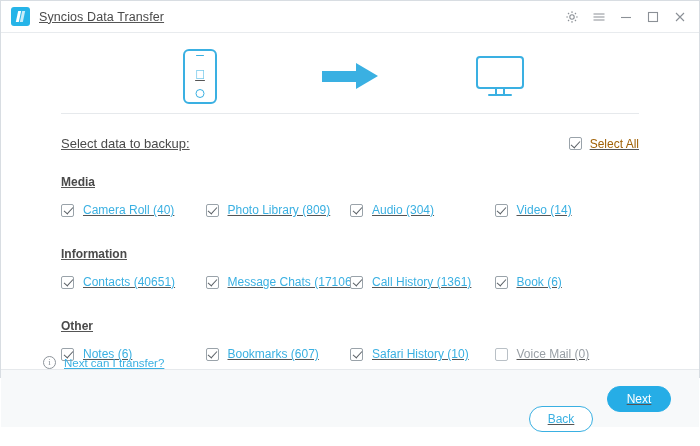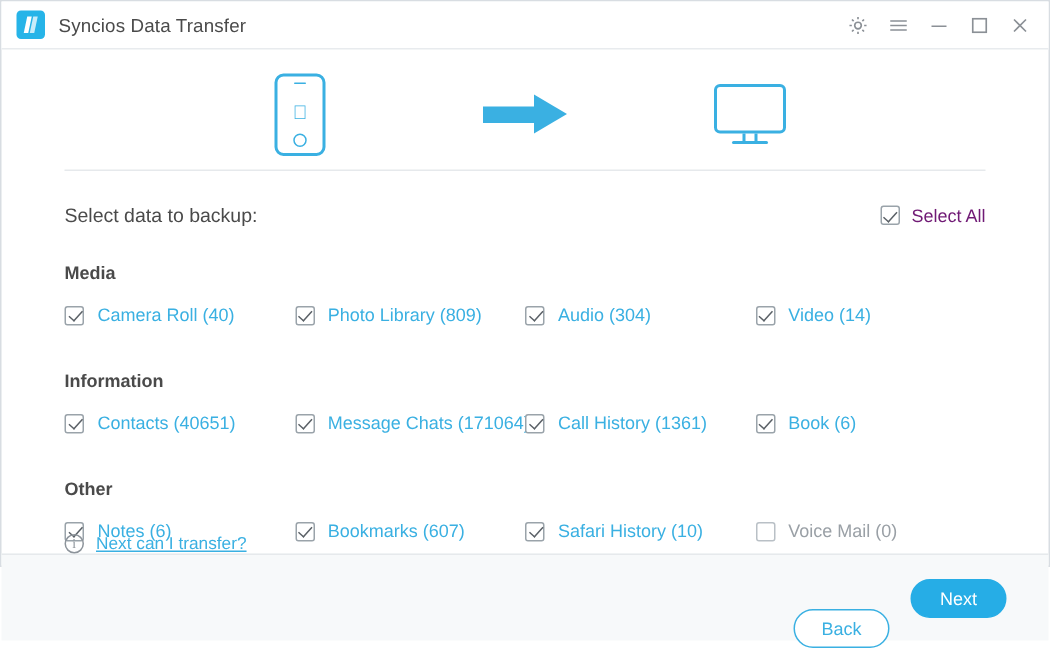--- a/index.html
+++ b/index.html
@@ -14,20 +14,21 @@
     overflow: hidden;
   }
   .app {
     width: 700px;
     height: 378px;
     border: 1px solid #d8dde2;
     background: #ffffff;
     display: flex;
     flex-direction: column;
     position: relative;
+    text-decoration: underline;
   }
   
   .titlebar {
     height: 32px;
     background: #ffffff;
     border-bottom: 1px solid #e8ebee;
     display: flex;
     align-items: center;
     padding: 0 8px 0 10px;
     flex: none;
@@ -169,21 +170,21 @@
     position: absolute;
     right: 0; top: 0;
     width: 0; height: 0;
     border-top: 13px solid transparent;
     border-bottom: 13px solid transparent;
     border-left: 22px solid #3ab0e2;
   }
   
   .content {
     flex: 1;
-    padding: 0 42px;
+    padding: 0 60px;
     position: relative;
   }
   .divider {
     height: 1px;
     background: #e6e9ec;
     margin: 0 0 0 0;
   }
   .select-row {
     display: flex;
     align-items: center;
@@ -192,21 +193,21 @@
   }
   .select-title {
     font-size: 13px;
     color: #4a4a4a;
   }
   .select-all {
     margin-left: auto;
     display: flex;
     align-items: center;
     gap: 8px;
-    color: #701a75;
+    color: #a16207;
     font-size: 12px;
     cursor: pointer;
   }
   .group-title {
     font-size: 12px;
     color: #4a4a4a;
     font-weight: bold;
     margin-top: 22px;
     margin-bottom: 10px;
   }

